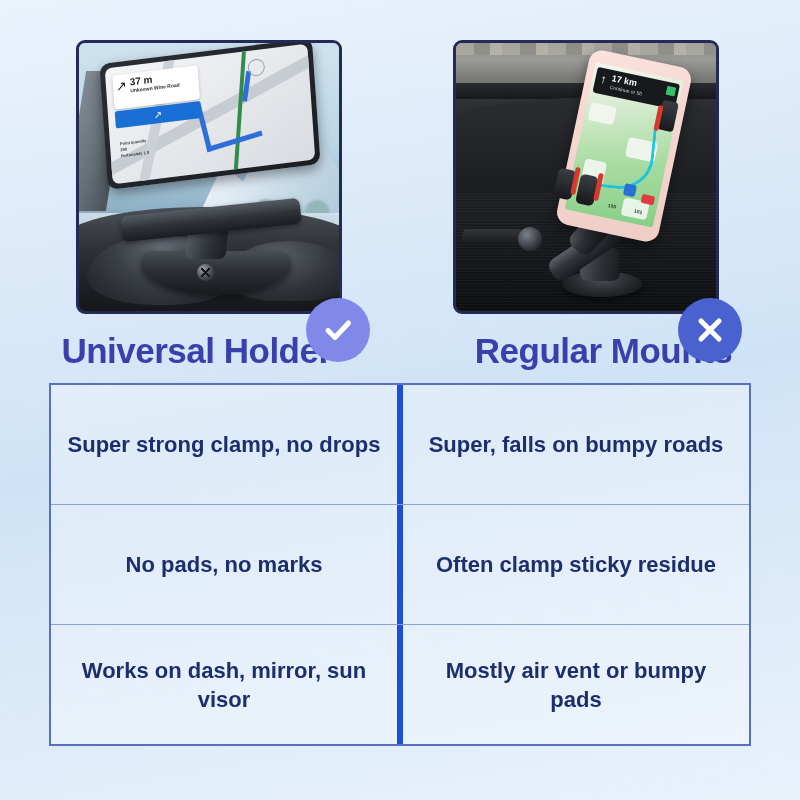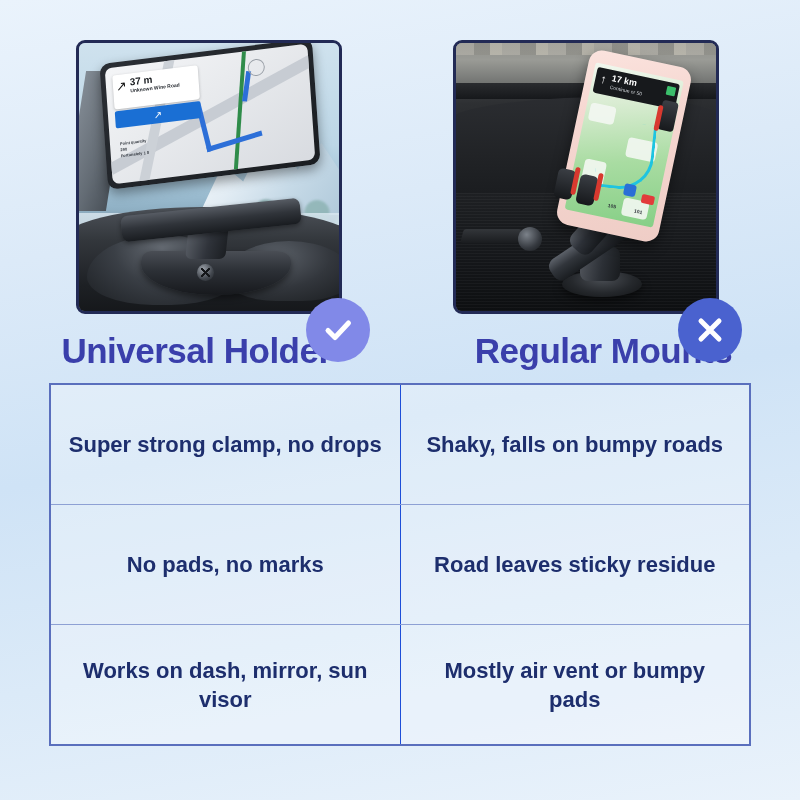--- a/index.html
+++ b/index.html
@@ -551,21 +551,21 @@
     justify-content: center;
     text-align: center;
     font-size: 22px;
     font-weight: bold;
     color: #1d2e6d;
     line-height: 29px;
     padding: 4px 16px;
     box-sizing: border-box;
     background: rgba(255,255,255,.18);
   }
-  .cell.col-left { border-right: 1px solid #1d4ed8; }
+  .cell.col-left { border-right: 6px solid #1d4ed8; }
 </style>
 </head>
 <body>
 
 <div class="page">
 
   <div class="photo-row">
 
     <div class="photo-card left">
       <div class="photo-inner">
@@ -666,25 +666,25 @@
   </div>
 
   <div class="headings">
     <div class="heading left">Universal Holder</div>
     <div class="heading right">Regular Mounts</div>
   </div>
 
   <div class="compare-table">
     <div class="row">
       <div class="cell col-left">Super strong clamp, no drops</div>
-      <div class="cell col-right">Shaky, falls on bumpy roads</div>
+      <div class="cell col-right">Super, falls on bumpy roads</div>
     </div>
     <div class="row">
       <div class="cell col-left">No pads, no marks</div>
-      <div class="cell col-right">Road leaves sticky residue</div>
+      <div class="cell col-right">Often clamp sticky residue</div>
     </div>
     <div class="row">
       <div class="cell col-left">Works on dash, mirror, sun visor</div>
       <div class="cell col-right">Mostly air vent or bumpy pads</div>
     </div>
   </div>
 
 </div>
 
 </body></html>

